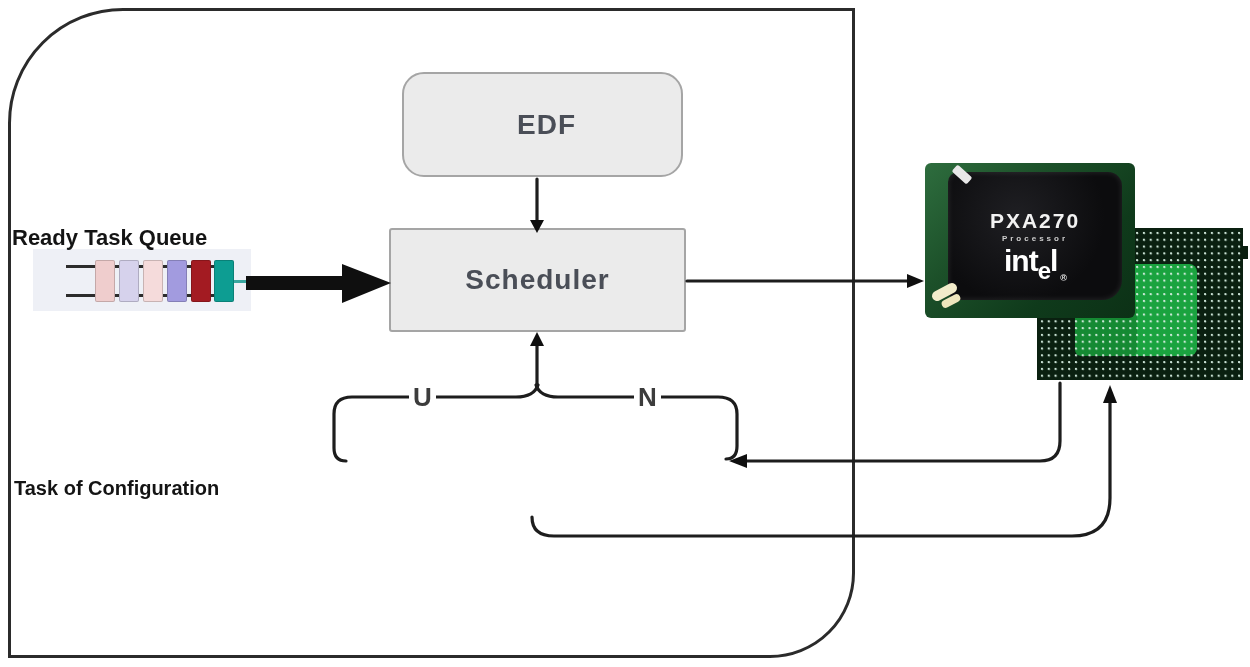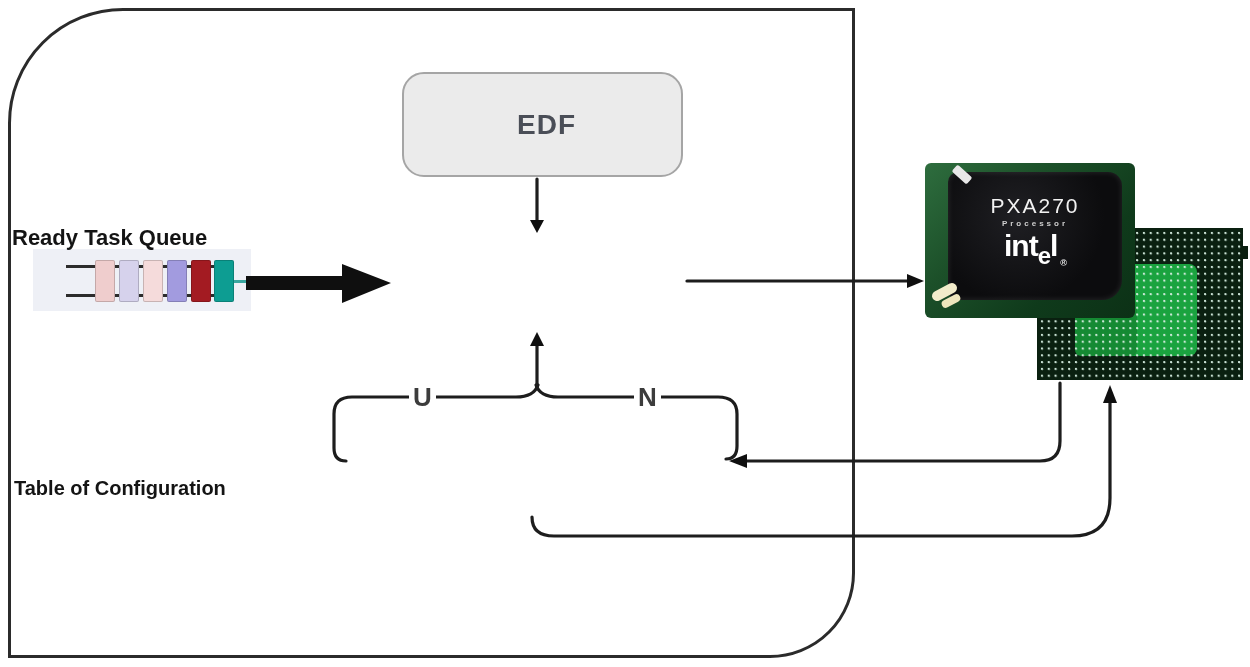--- a/index.html
+++ b/index.html
@@ -81,21 +81,21 @@
     background:linear-gradient(135deg,#2e6d3e 0%,#1c5029 35%,#0f3a1b 70%,#0c3116 100%);
     border-radius:6px;
   }
   .die{
     position:absolute;left:23px;top:9px;width:174px;height:128px;
     background:radial-gradient(circle at 40% 35%,#1f1f23 0%,#0c0c0e 65%);
     border-radius:10px 14px 20px 10px;
     display:flex;flex-direction:column;align-items:center;
     box-shadow:inset 0 0 6px rgba(255,255,255,0.12);
   }
-  .die-model{margin-top:22px;font-size:21px;font-weight:normal;color:#f2f2f2;letter-spacing:2px;}
+  .die-model{margin-top:37px;font-size:21px;font-weight:bold;color:#f2f2f2;letter-spacing:2px;}
   .die-type{font-size:8px;font-weight:bold;color:#cfcfcf;letter-spacing:3px;margin-top:1px;}
   .die-brand{margin-top:4px;font-size:30px;font-weight:bold;color:#ffffff;letter-spacing:-1px;line-height:28px;}
   .die-brand .drop-e{font-size:24px;position:relative;top:8px;}
   .die-brand .reg-mark{font-size:9px;position:relative;top:10px;margin-left:3px;color:#e8e8e8;}
   .corner-mark{position:absolute;left:27px;top:7px;width:20px;height:9px;background:#e8e8e8;border-radius:2px;transform:rotate(42deg);z-index:4;}
   .pin1{position:absolute;left:6px;top:124px;width:27px;height:10px;background:#f2ecca;border-radius:5px;transform:rotate(-28deg);z-index:4;}
   .pin2{position:absolute;left:16px;top:134px;width:20px;height:8px;background:#efe6bd;border-radius:4px;transform:rotate(-28deg);z-index:4;}
 </style>
 </head>
 <body>
@@ -110,24 +110,27 @@
   <div class="rail rail-top"></div>
   <div class="rail rail-bottom"></div>
   <span class="qblock" style="background:#efcdcd"></span>
   <span class="qblock" style="background:#d6d2ec"></span>
   <span class="qblock" style="background:#f5dbdb"></span>
   <span class="qblock" style="background:#a29bdf"></span>
   <span class="qblock" style="background:#a31b22"></span>
   <span class="qblock" style="background:#0d9d92"></span>
   <div class="queue-connector"></div>
 
-  <div class="table-label">Table of Configuration</div>
+  <div class="table-label">Task of Configuration</div>
 
   <div class="pbox edf-box">
     <span class="pbox-label">EDF</span>
+  </div>
+  <div class="pbox scheduler-box">
+    <span class="pbox-label">Scheduler</span>
   </div>
 
 
   <div class="bga-chip">
     <div class="bga-blob"></div>
     <div class="bga-blob2"></div>
     <div class="bga-dots"></div>
     <div class="bga-tab"></div>
   </div>
 

